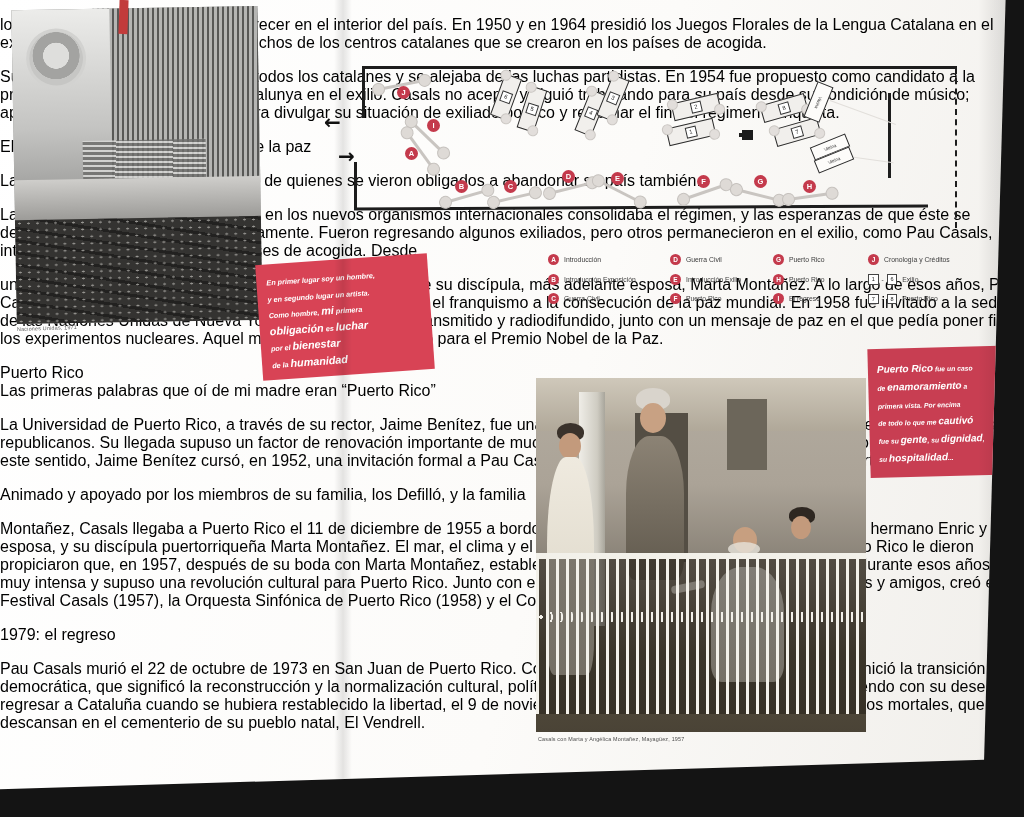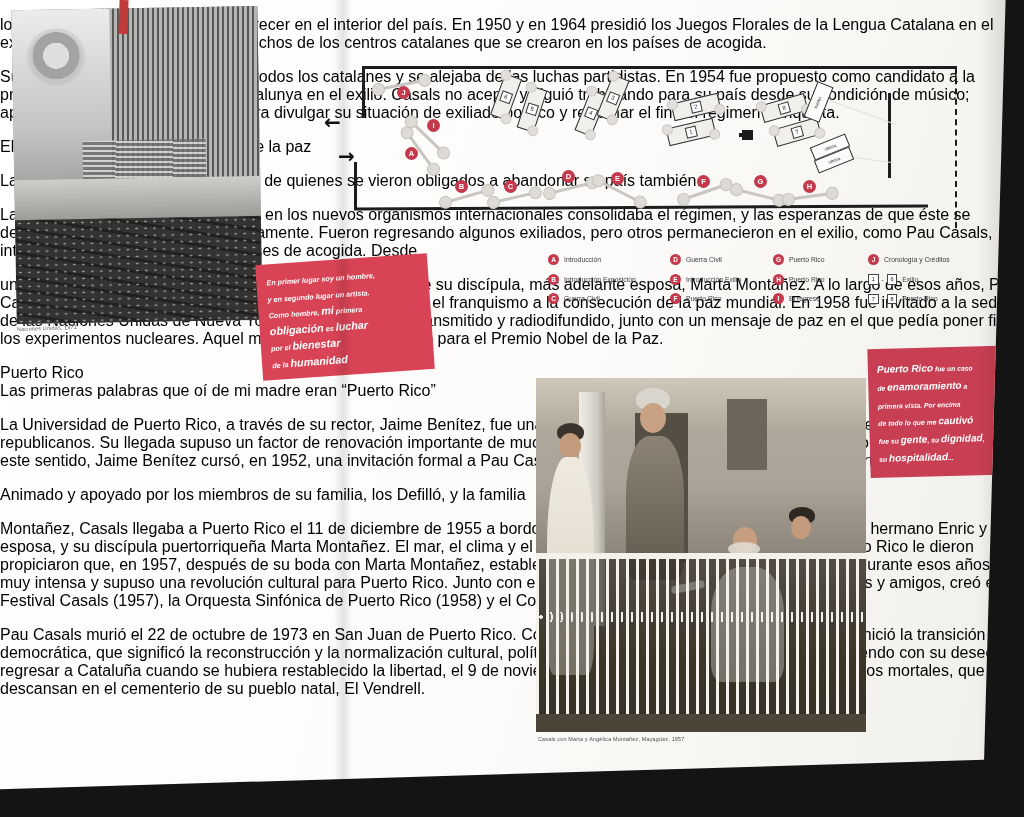--- a/index.html
+++ b/index.html
@@ -362,18 +362,19 @@
     </div>
   <div id="col2" class="tcol">
       <p class="p">un exilio consciente, rehizo su vida en Puerto Rico al lado de su discípula, más adelante esposa, Marta Montañez. A lo largo de esos años, Pau Casals amplió el alcance de su lucha contra las dictaduras y el franquismo a la consecución de la paz mundial. En 1958 fue invitado a la sede de las Naciones Unidas de Nueva York. El concierto fue retransmitido y radiodifundido, junto con un mensaje de paz en el que pedía poner fin a los experimentos nucleares. Aquel mismo año, fue propuesto para el Premio Nobel de la Paz.</p>
       <div class="h2red">Puerto Rico</div>
       <div class="h3">Las primeras palabras que oí de mi madre eran “Puerto Rico”</div>
       <p class="p">La Universidad de Puerto Rico, a través de su rector, Jaime Benítez, fue una de las instituciones decisivas para traer a Puerto Rico exiliados republicanos. Su llegada supuso un factor de renovación importante de muchas de las instituciones académicas y profesionales del país. En este sentido, Jaime Benítez cursó, en 1952, una invitación formal a Pau Casals para visitar la isla y la Universidad de Puerto Rico.</p>
       <p class="p">Animado y apoyado por los miembros de su familia, los Defilló, y la familia</p>
     </div>
   <div id="col3" class="tcol">
       <p class="p">Montañez, Casals llegaba a Puerto Rico el 11 de diciembre de 1955 a bordo del trasatlántico Flandre, acompañado por su hermano Enric y su esposa, y su discípula puertorriqueña Marta Montañez. El mar, el clima y el recibimiento del gobierno y el pueblo de Puerto Rico le dieron propiciaron que, en 1957, después de su boda con Marta Montañez, estableciera allí su residencia. Su actividad musical durante esos años fue muy intensa y supuso una revolución cultural para Puerto Rico. Junto con el gobernador Luis Muñoz Marín y otros músicos y amigos, creó el Festival Casals (1957), la Orquesta Sinfónica de Puerto Rico (1958) y el Conservatorio de Música de San Juan (1959).</p>
+      <div class="h2red">1979: el regreso</div>
       <p class="p">Pau Casals murió el 22 de octubre de 1973 en San Juan de Puerto Rico. Con la muerte de Franco, a finales de 1975, se inició la transición democrática, que significó la reconstrucción y la normalización cultural, política y social de España y de Cataluña. Cumpliendo con su deseo de regresar a Cataluña cuando se hubiera restablecido la libertad, el 9 de noviembre de 1979 se procedió a devolver sus restos mortales, que hoy descansan en el cementerio de su pueblo natal, El Vendrell.</p>
     </div>
 
   <div class="fold-shadow"></div>
   <div class="edge-shade"></div>
 </div>
 
 </body></html>

